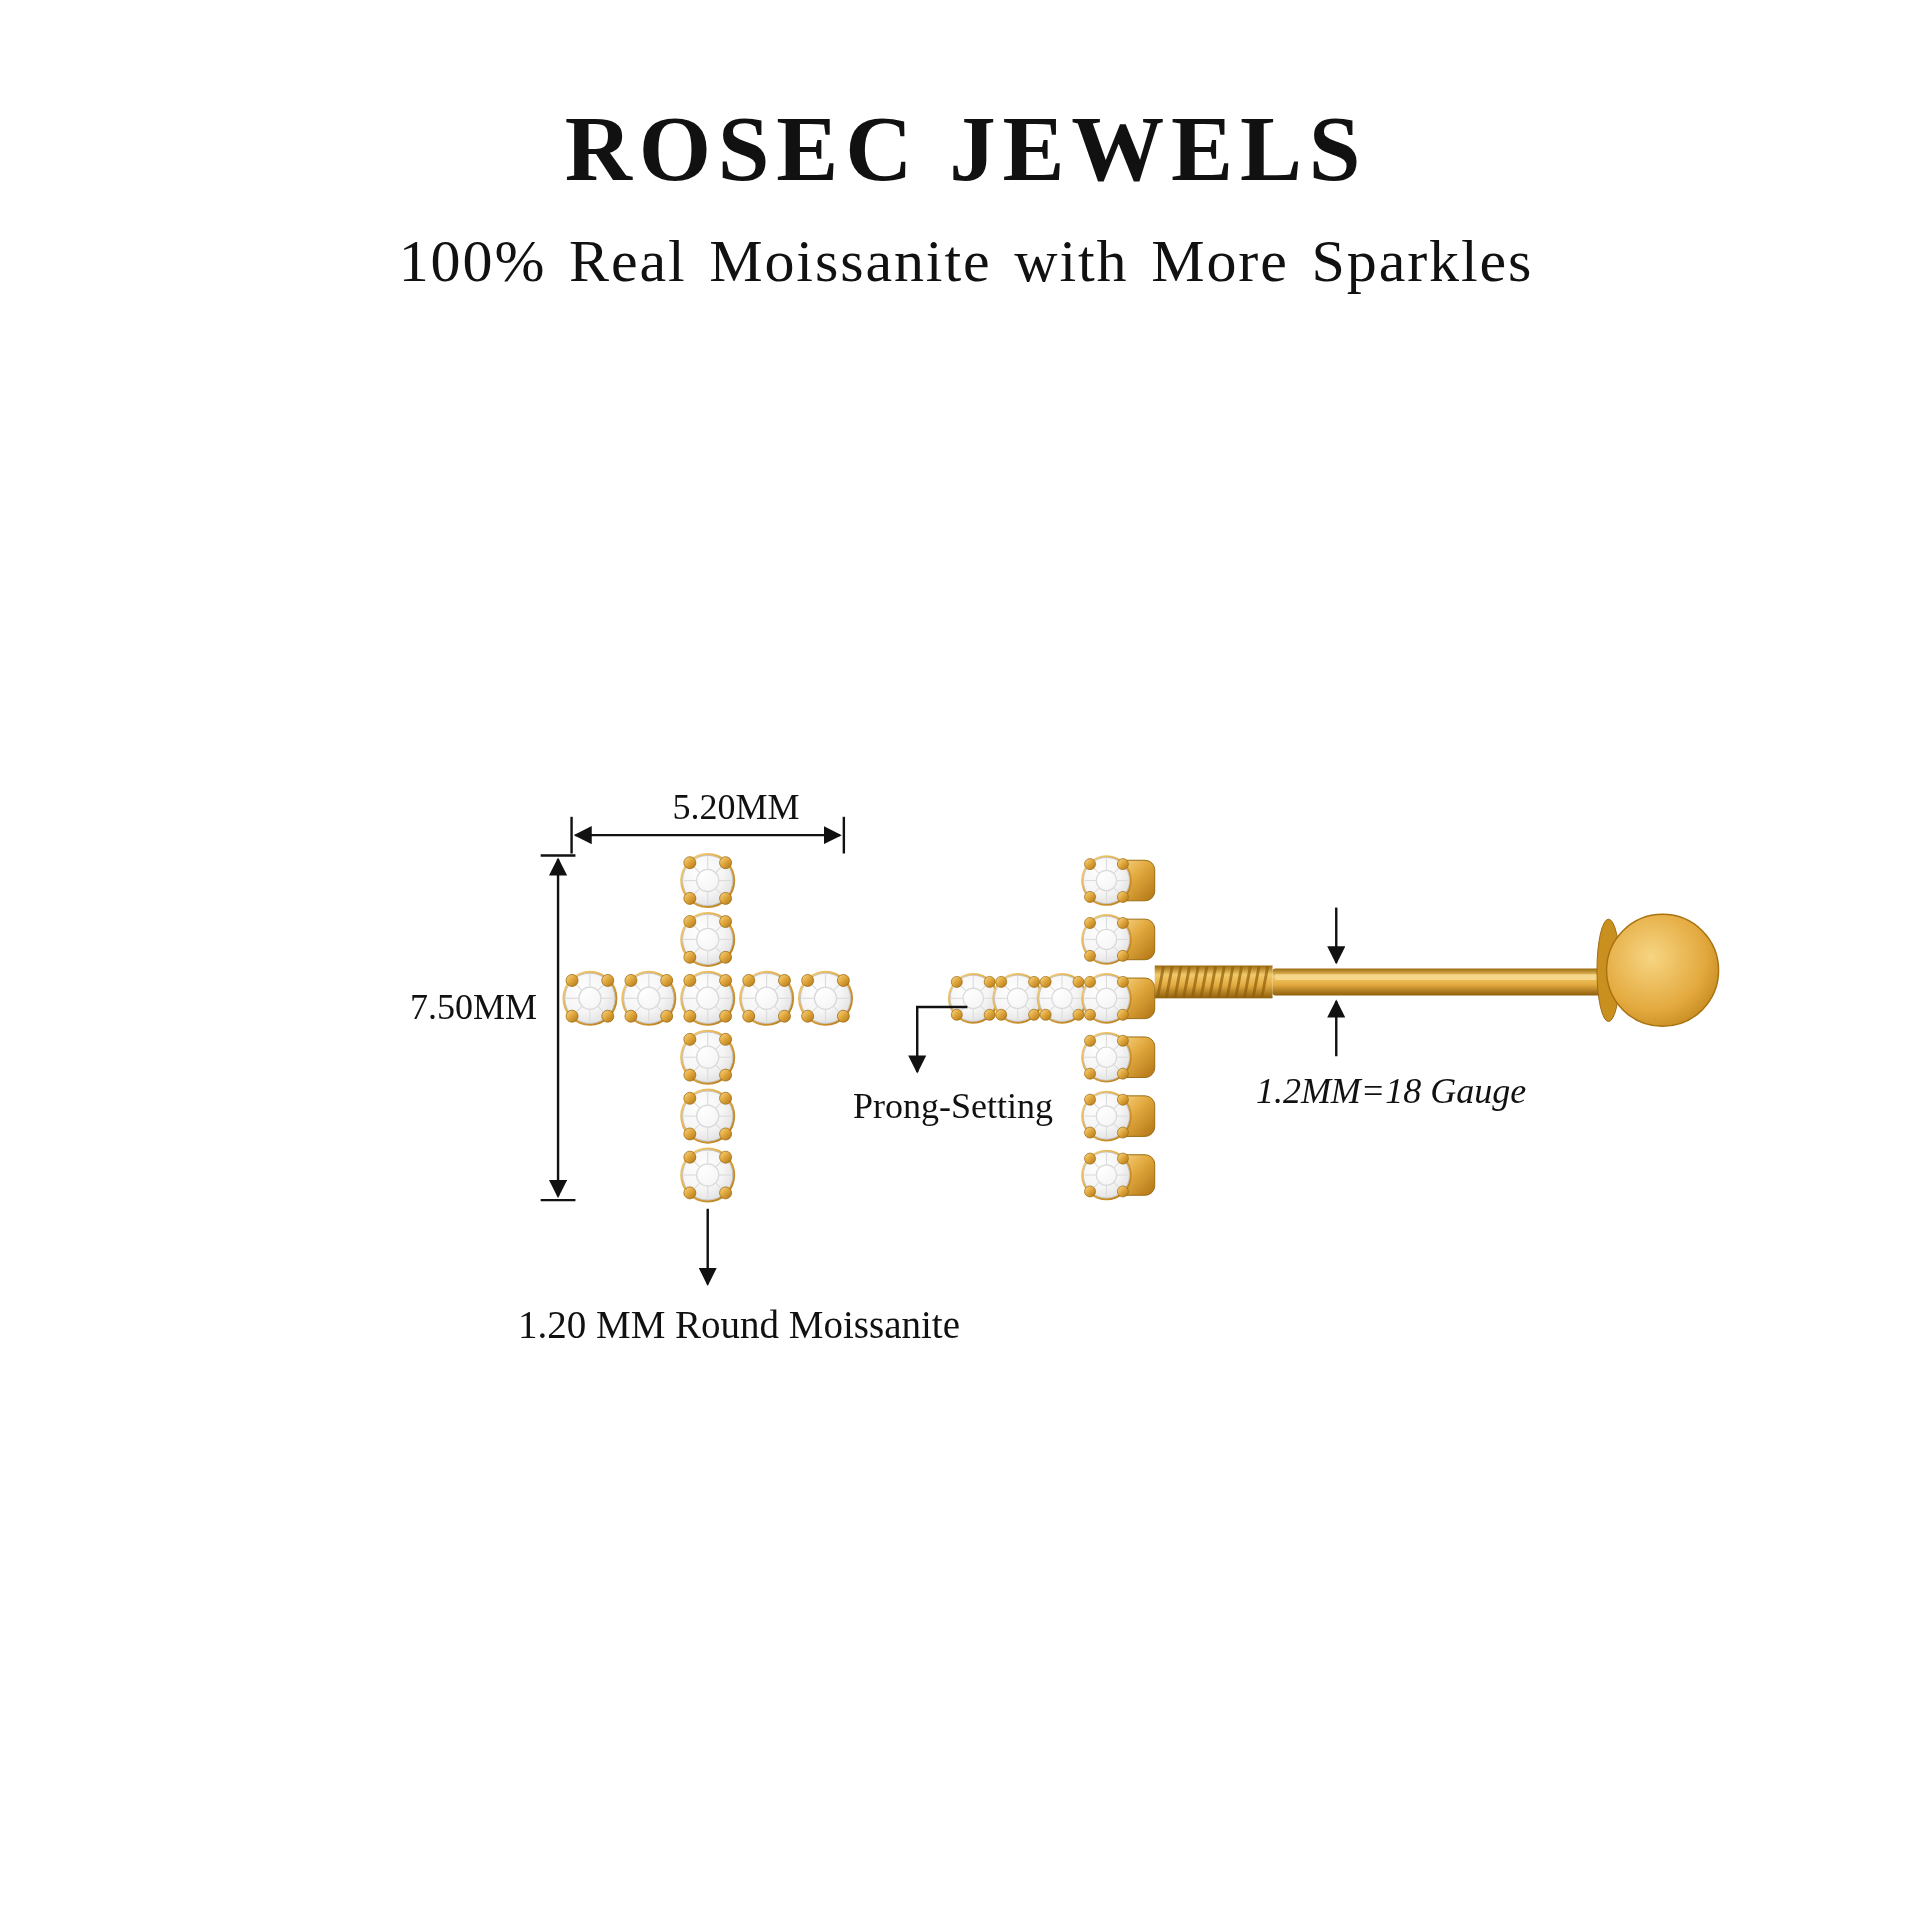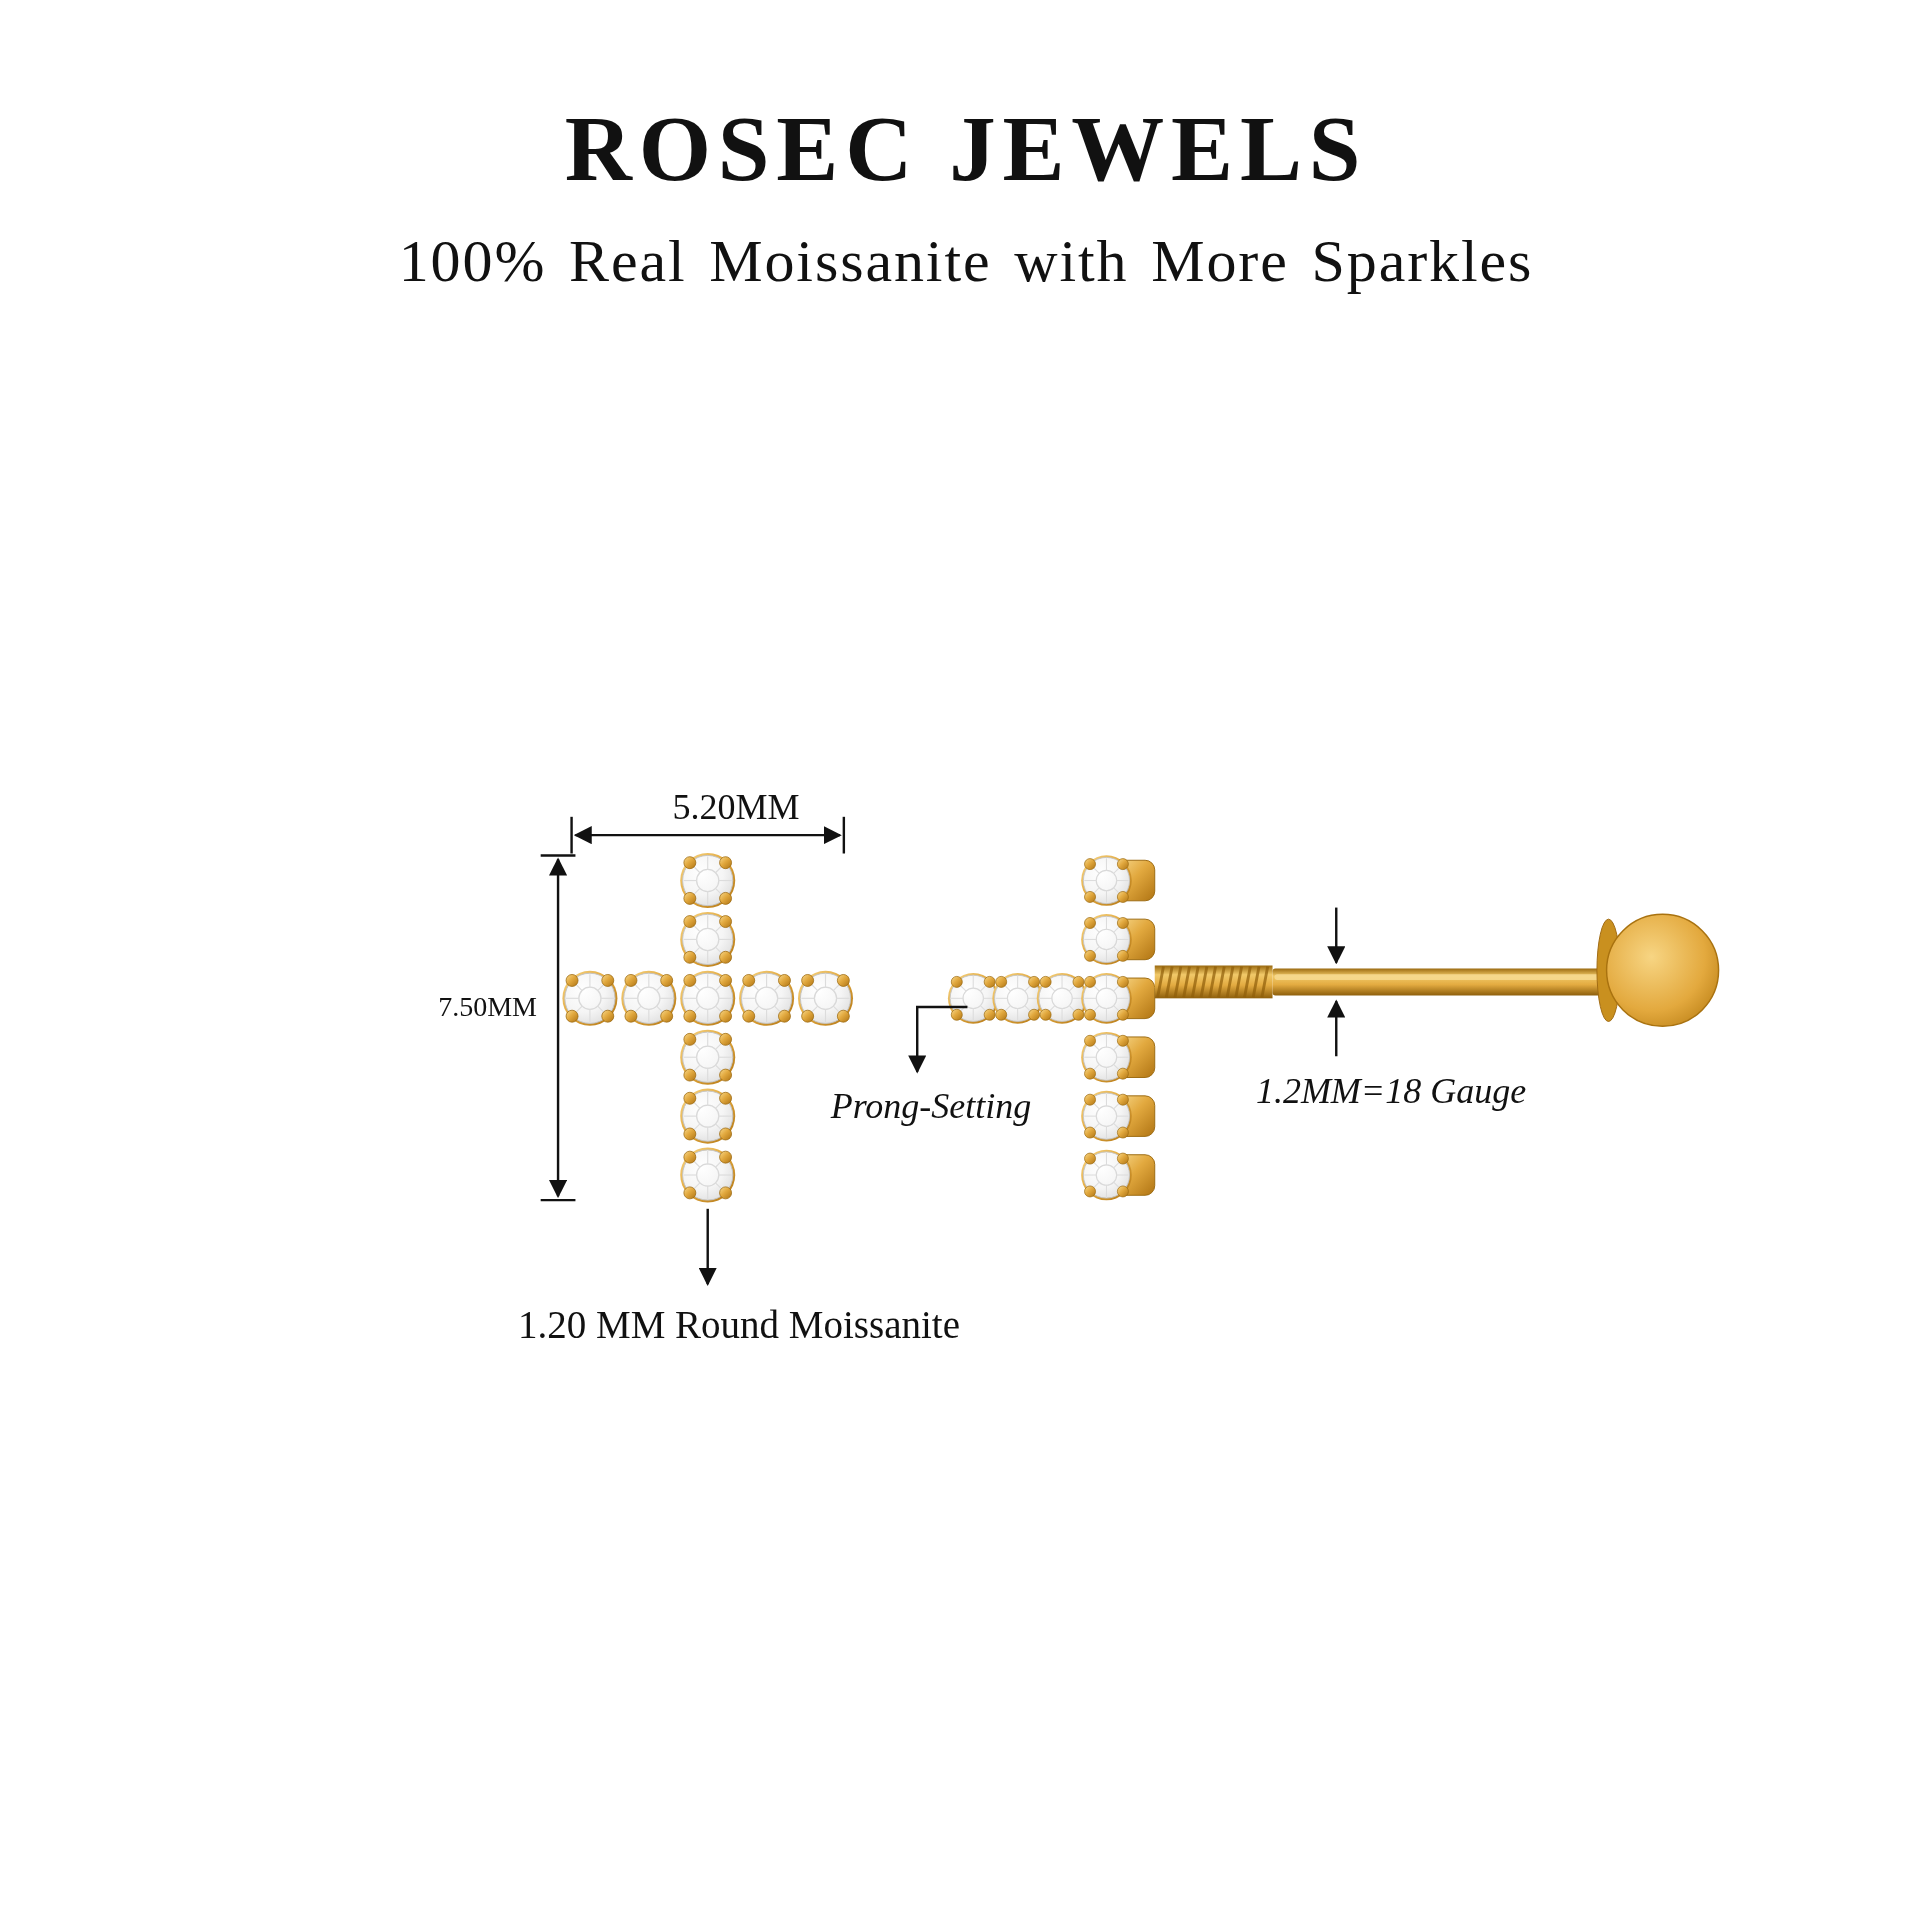--- a/index.html
+++ b/index.html
@@ -39,21 +39,21 @@
   .label {
     position: absolute;
     transform: translate(-50%, -50%);
     font-size: 36px;
     white-space: nowrap;
     margin-left: 28px;
   }
   .label-right {
     position: absolute;
     transform: translate(-100%, -50%);
-    font-size: 28px;
+    font-size: 36px;
     white-space: nowrap;
   }
   .stone-note {
     position: absolute;
     left: 739px; top: 1325px;
     transform: translate(-50%, -50%);
     text-align: right;
     font-size: 39px;
     line-height: 1.32;
   }
@@ -200,21 +200,21 @@
       </g>
       <g>
         <line x1="1384" y1="940" x2="1384" y2="997" marker-end="url(#arrowM)"></line>
         <line x1="1384" y1="1094" x2="1384" y2="1037" marker-end="url(#arrowM)"></line>
       </g>
     </g>
   </svg>
 
   <div class="label" style="left:708px; top:807px;">5.20MM</div>
   <div class="label-right" style="left:537px; top:1007px;">7.50MM</div>
-  <div class="label" style="left:903px; top:1106px;font-style:italic;">Prong-Setting</div>
+  <div class="label" style="left:925px; top:1106px;">Prong-Setting</div>
   <div class="label" style="left:1363px; top:1091px;font-style:italic;">1.2MM=18 Gauge</div>
 
   <div class="stone-note">
     <span>1.20 MM Round Moissanite</span>
   </div>
 
 
 </div>
 
 

